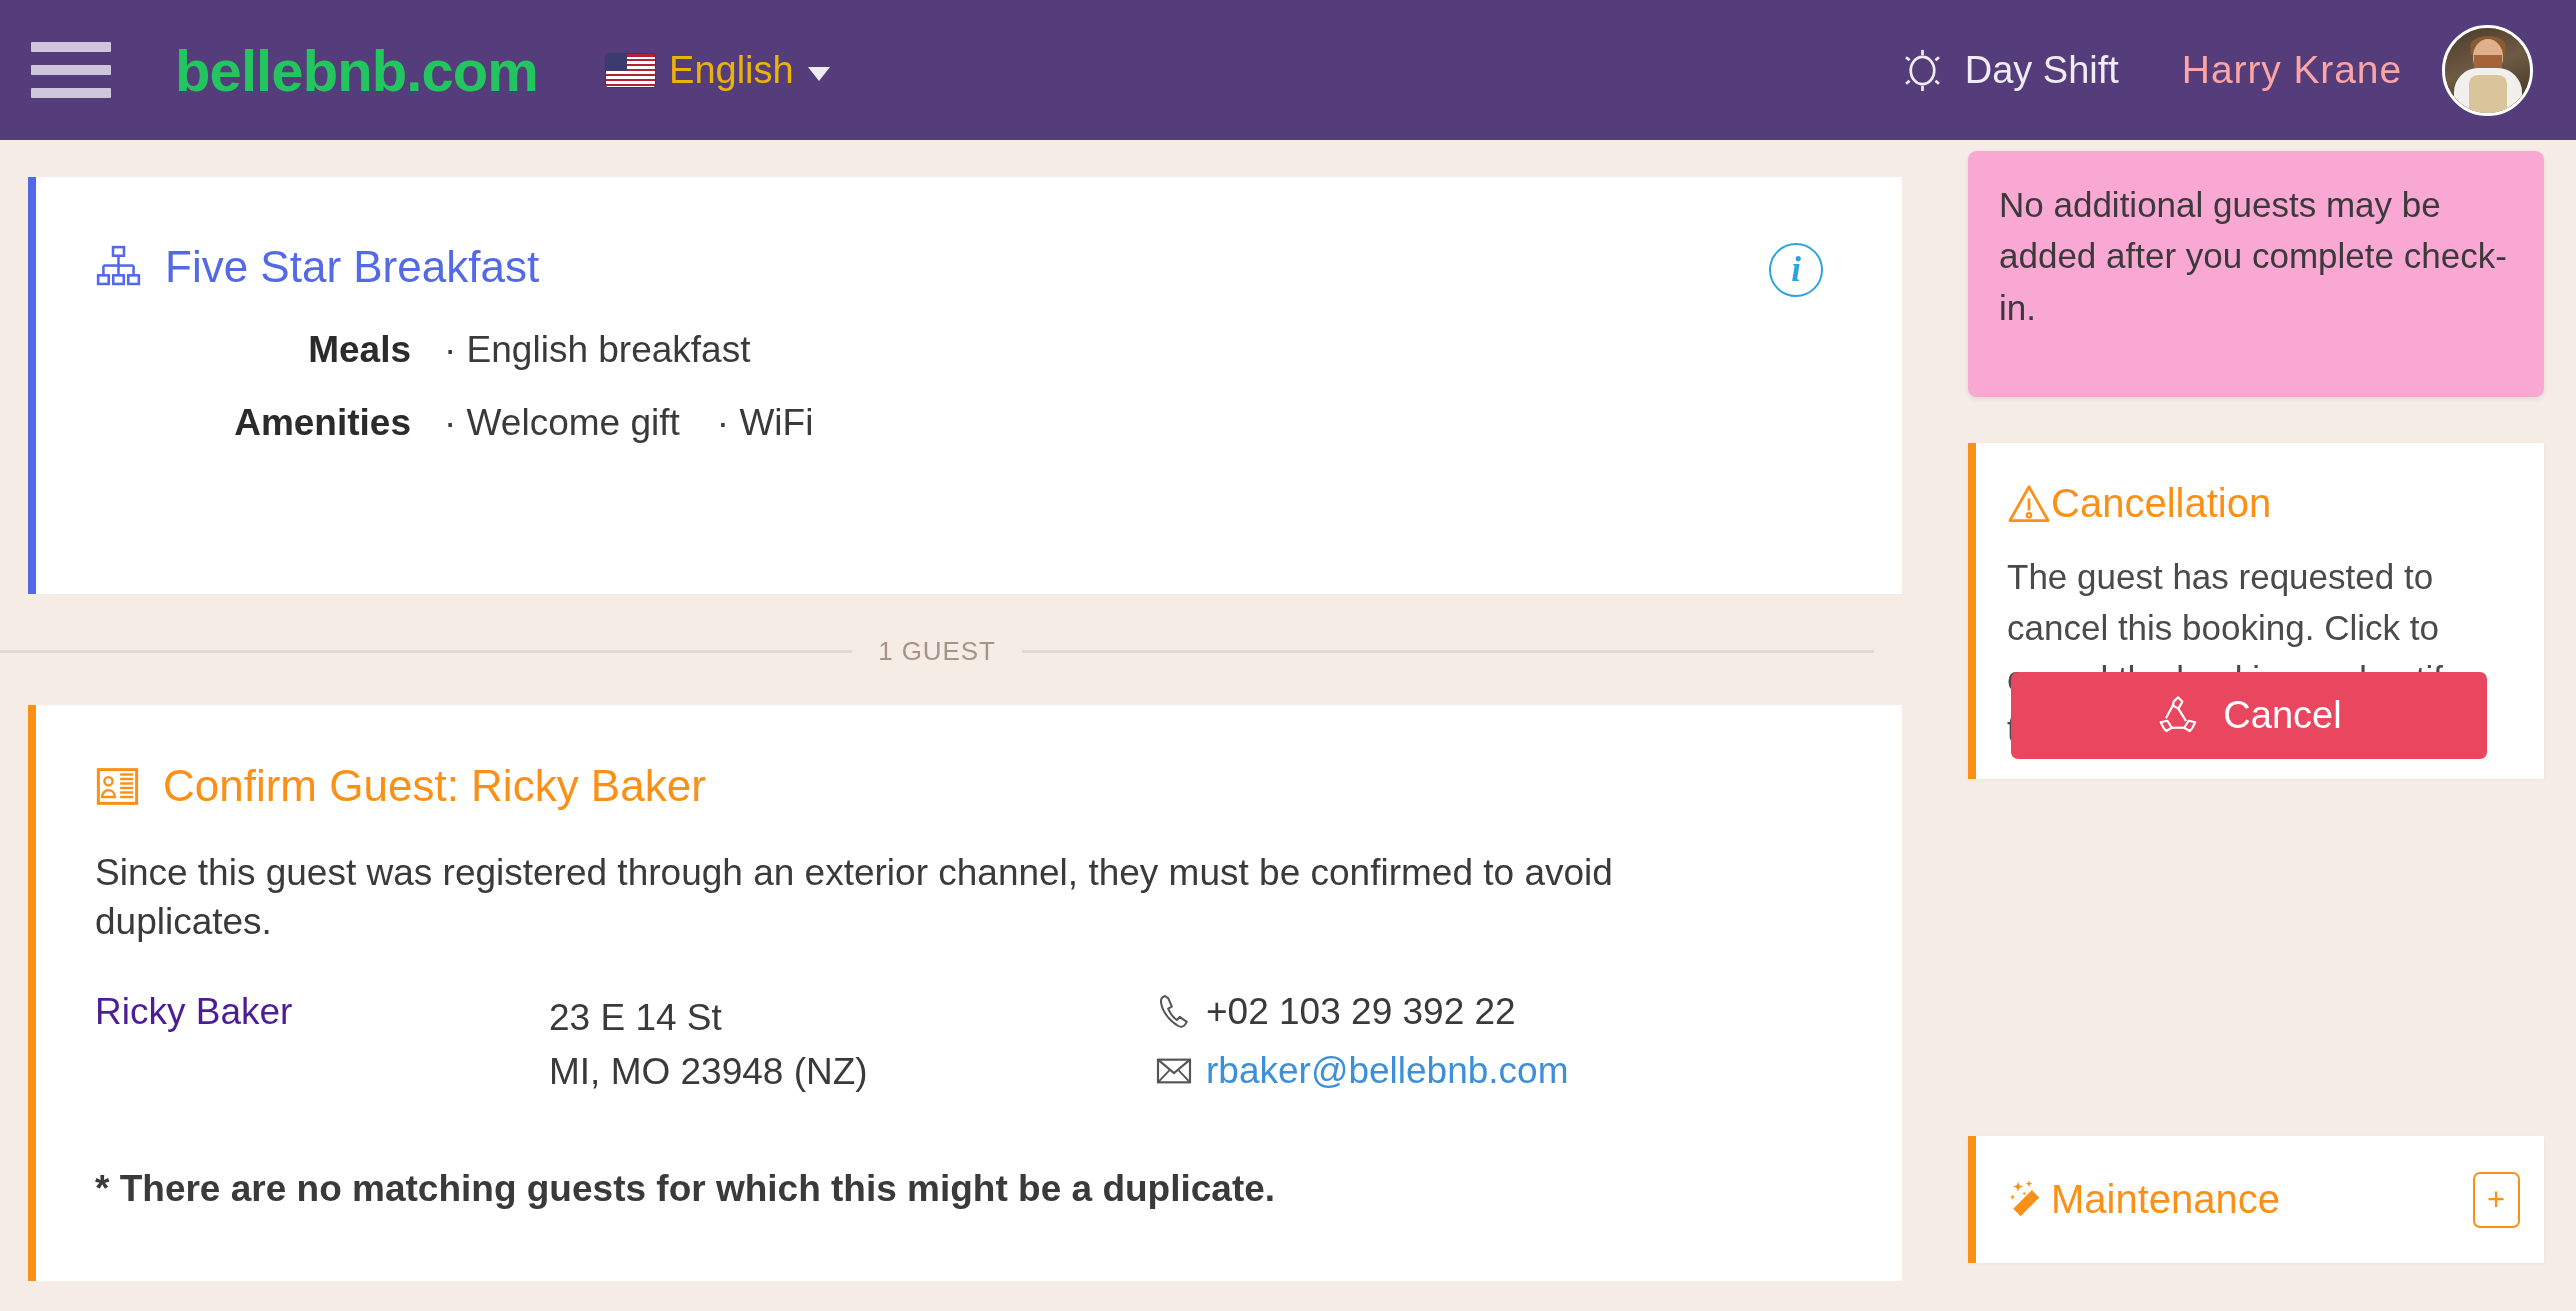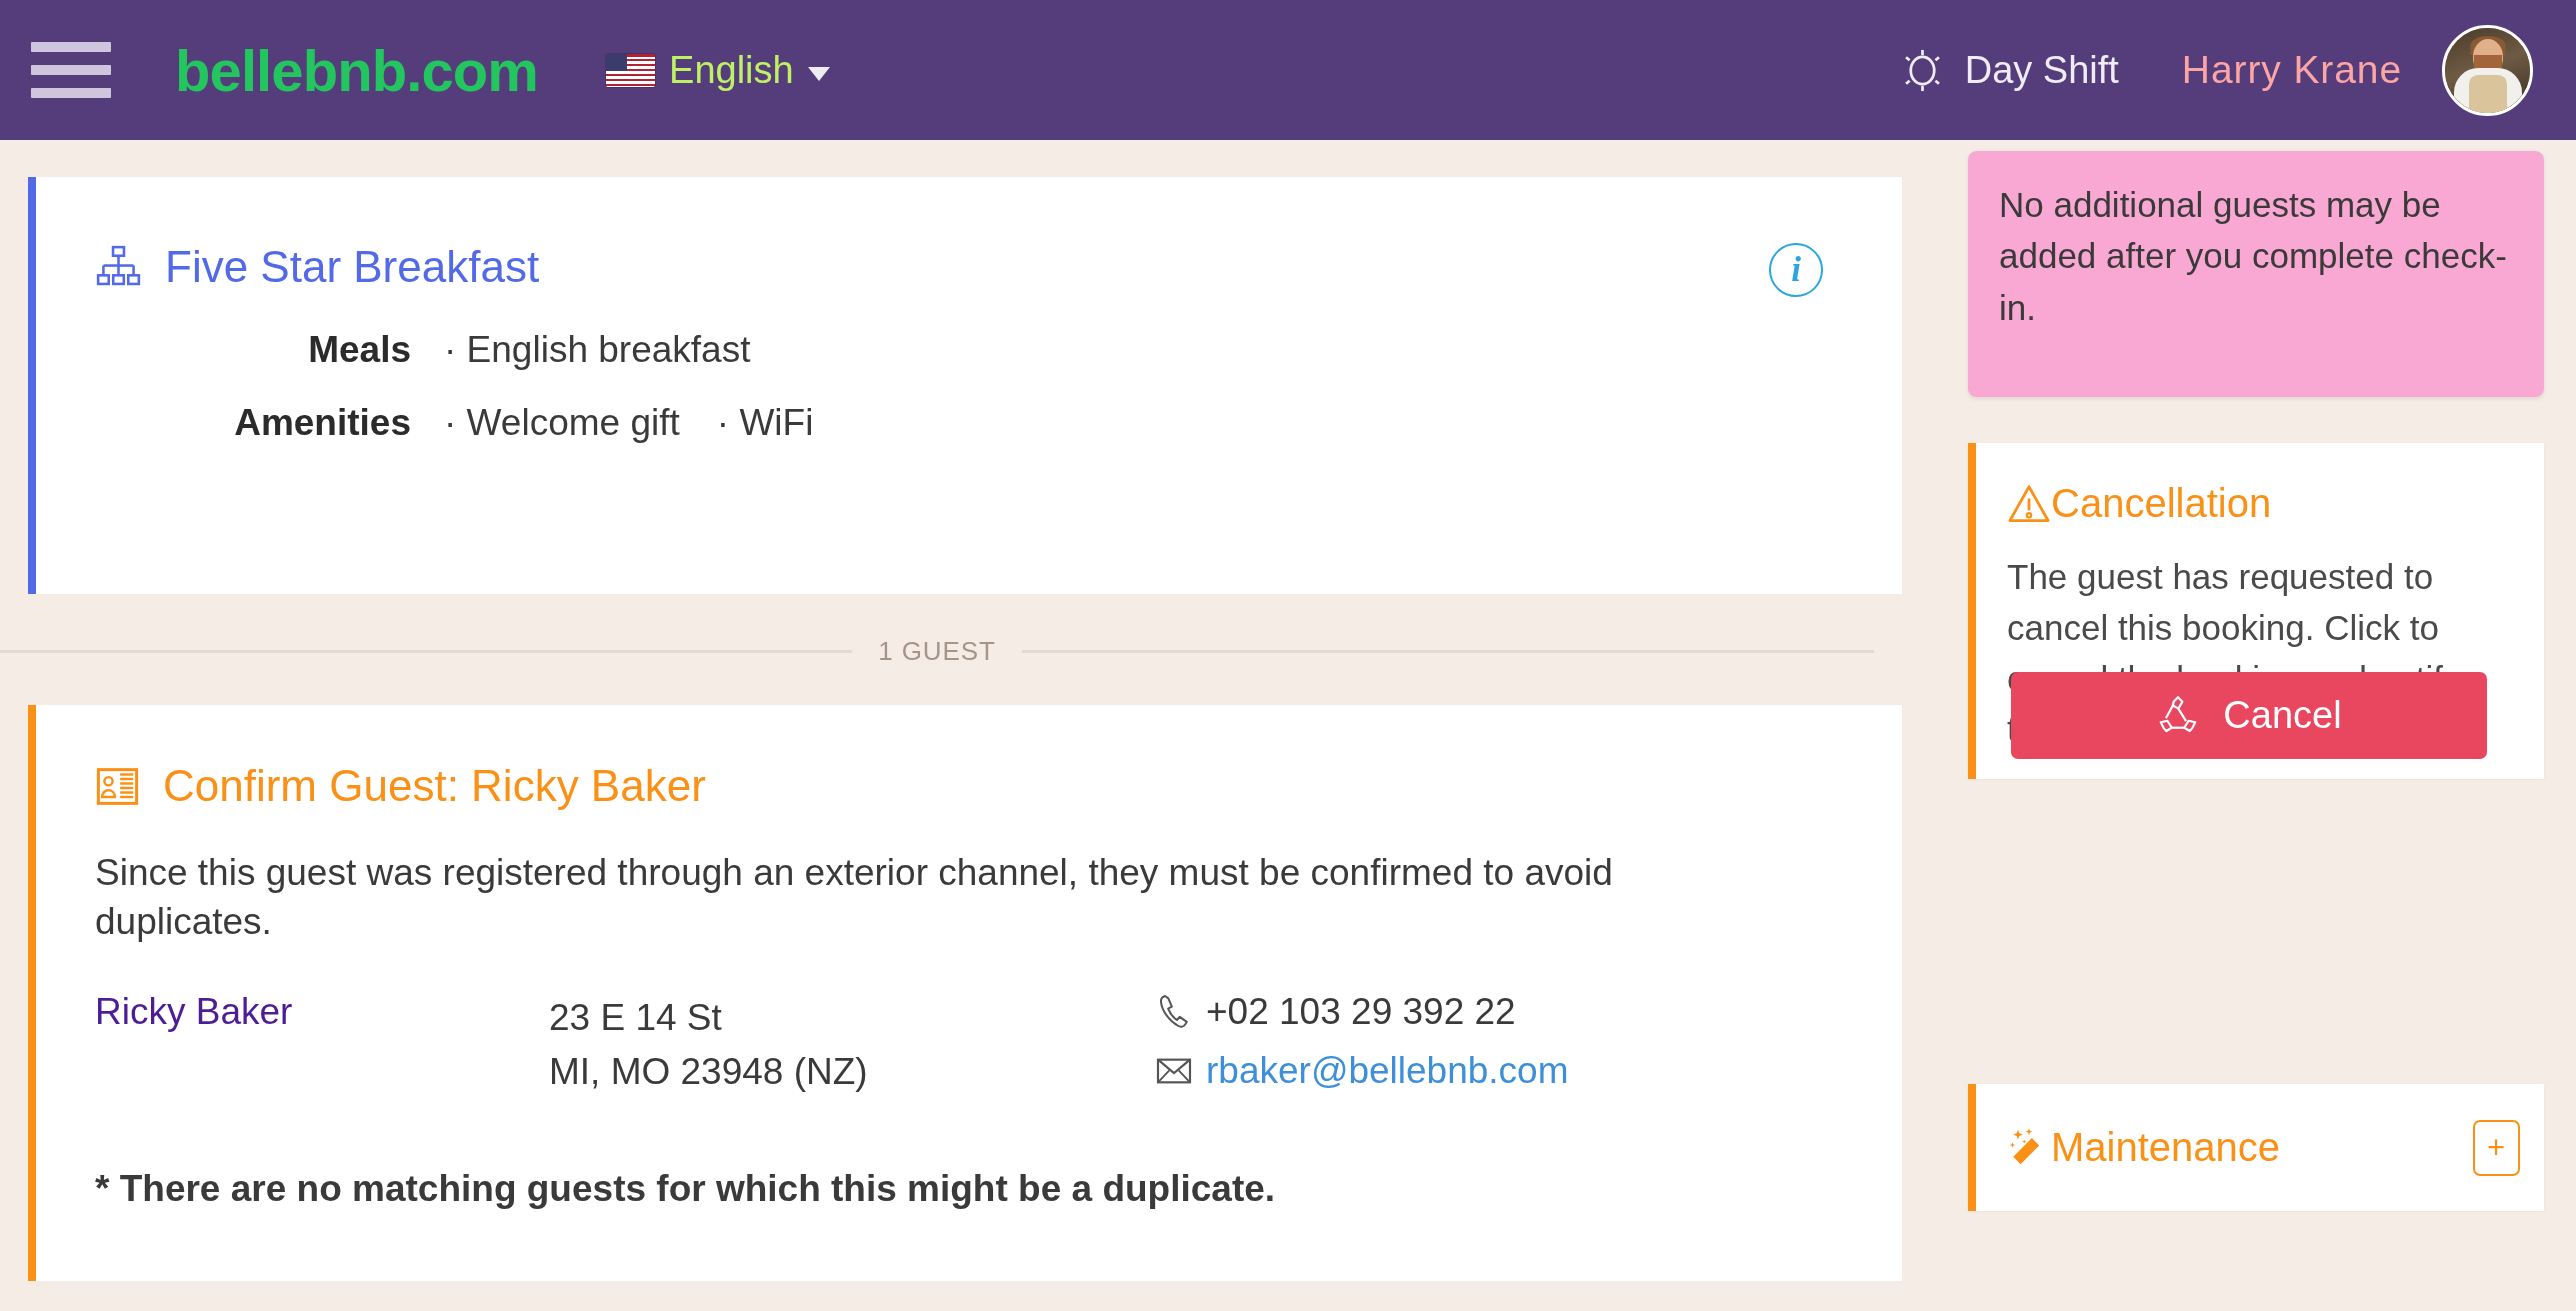--- a/index.html
+++ b/index.html
@@ -60,21 +60,21 @@
       to bottom,
       #b22234 0px, #b22234 2.5px,
       #ffffff 2.5px, #ffffff 5px);
   }
   .flag .canton {
     position: absolute; left: 0; top: 0;
     width: 21px; height: 17.5px;
     background: #3c3b6e;
   }
   .lang-label {
-    color: #bef264; font-size: 38px; white-space: nowrap;
+    color: #eab308; font-size: 38px; white-space: nowrap;
   }
   .caret-down {
     width: 0; height: 0;
     border-left: 11.3px solid transparent;
     border-right: 11.3px solid transparent;
     border-top: 14px solid #efecf4;
     margin-top: 7px;
   }
   .topbar-right {
     margin-left: auto;
@@ -254,21 +254,21 @@
 
   .side-card {
     position: absolute;
     left: 0;
     width: 576px;
     background: #ffffff;
     border-left: 8.7px solid #fa9016;
     box-shadow: 0 0.9px 3.5px rgba(0,0,0,.05);
   }
   .side-card.cancel-card { top: 303px; height: 336px; padding: 38px 35px 0 31px; }
-  .side-card.maint-card  { top: 944px; height: 127px; padding: 0 24.4px 0 31px;
+  .side-card.maint-card  { top: 996px; height: 127px; padding: 0 24.4px 0 31px;
                            display: flex; align-items: center; }
 
   .side-title {
     display: flex; align-items: center; 
     font-size: 40px; color: #fa9016; white-space: nowrap;
   }
   .side-body {
     margin-top: 26px;
     font-size: 35px; line-height: 1.45; color: #4a4a4a;
   }

